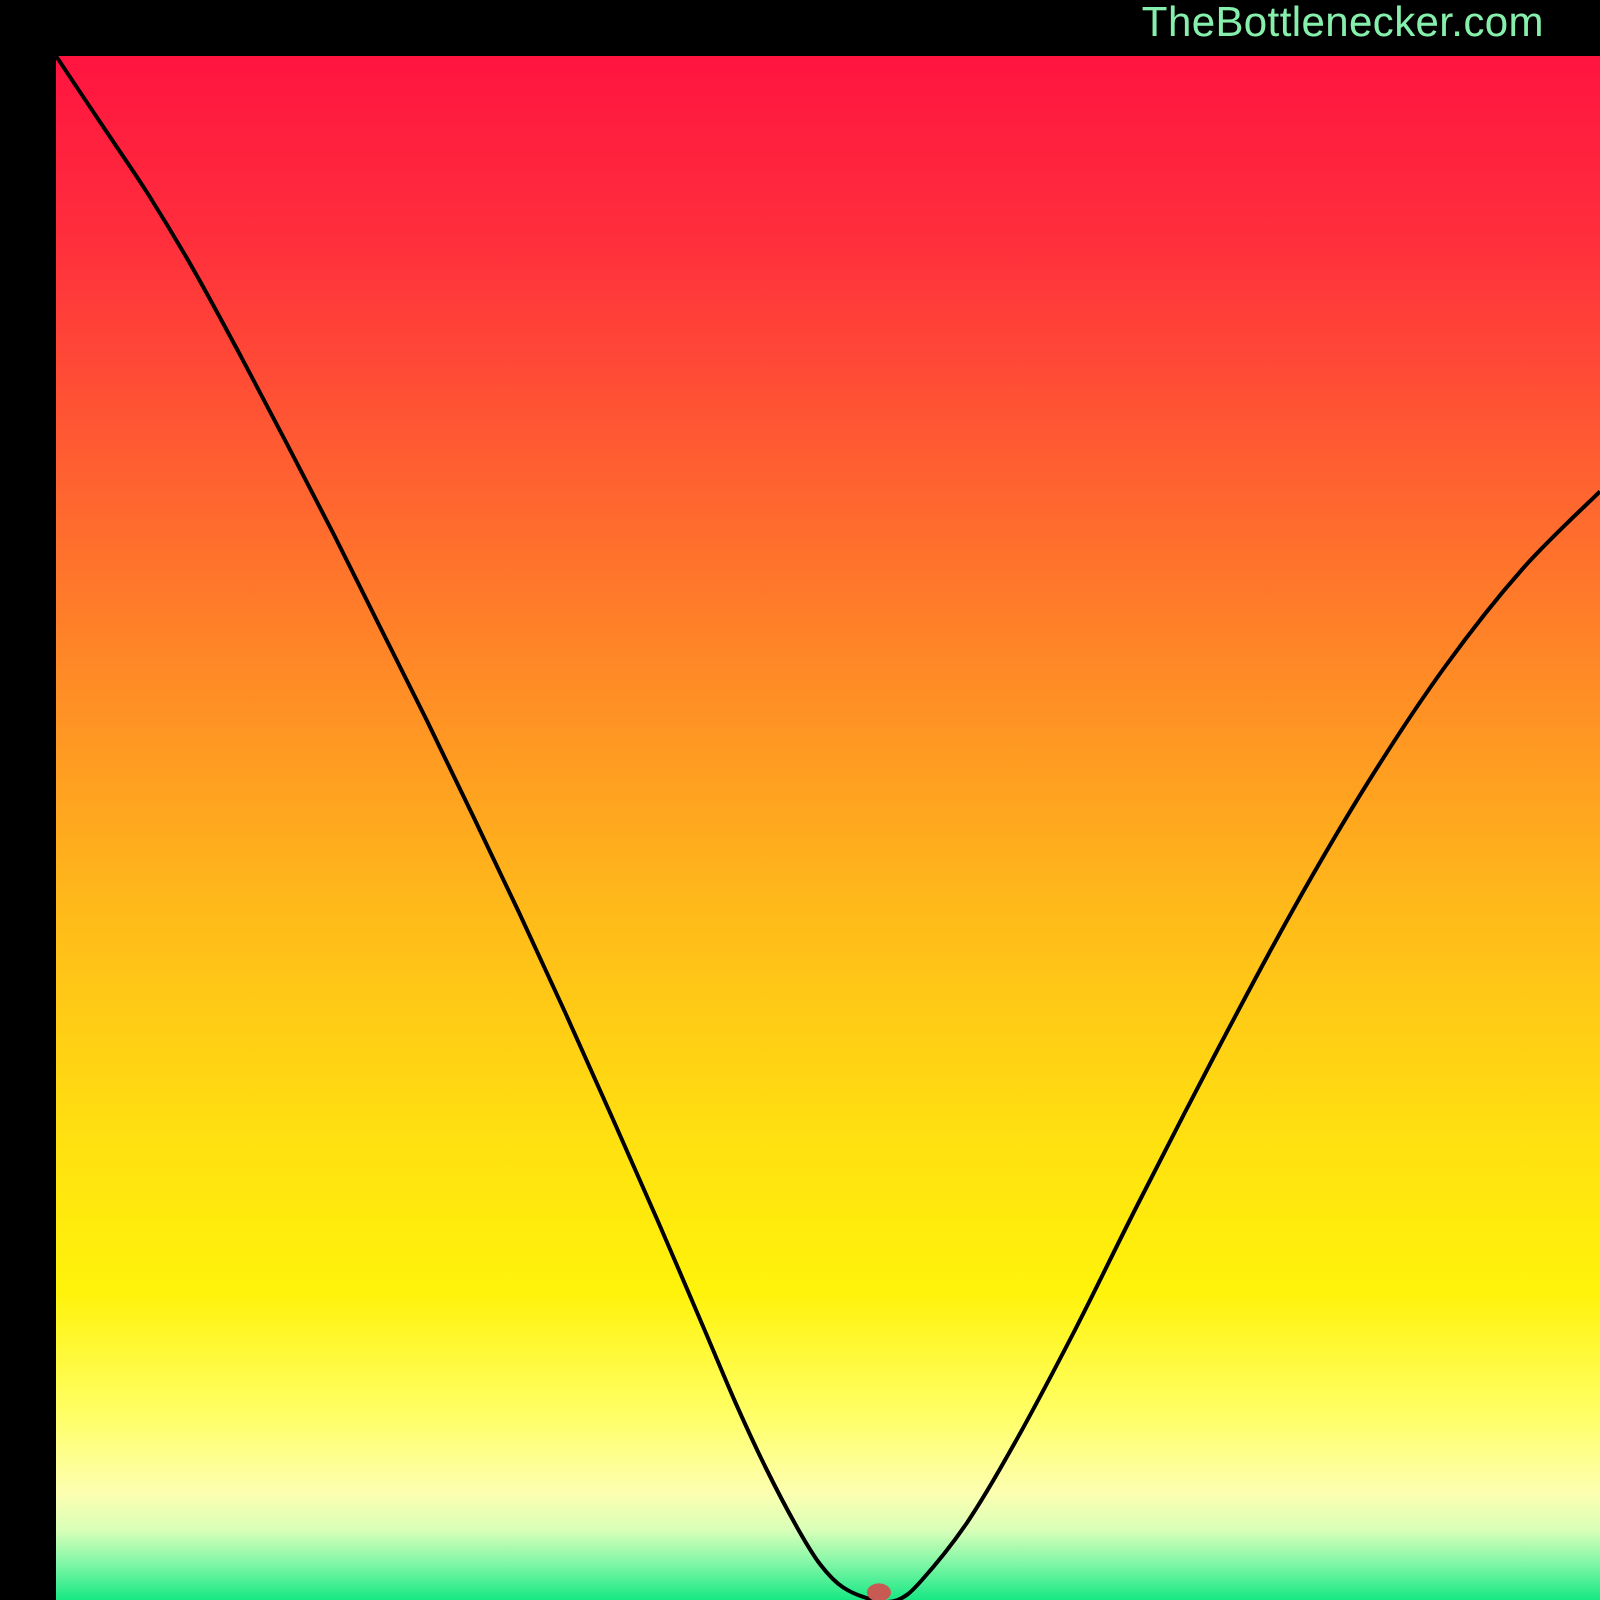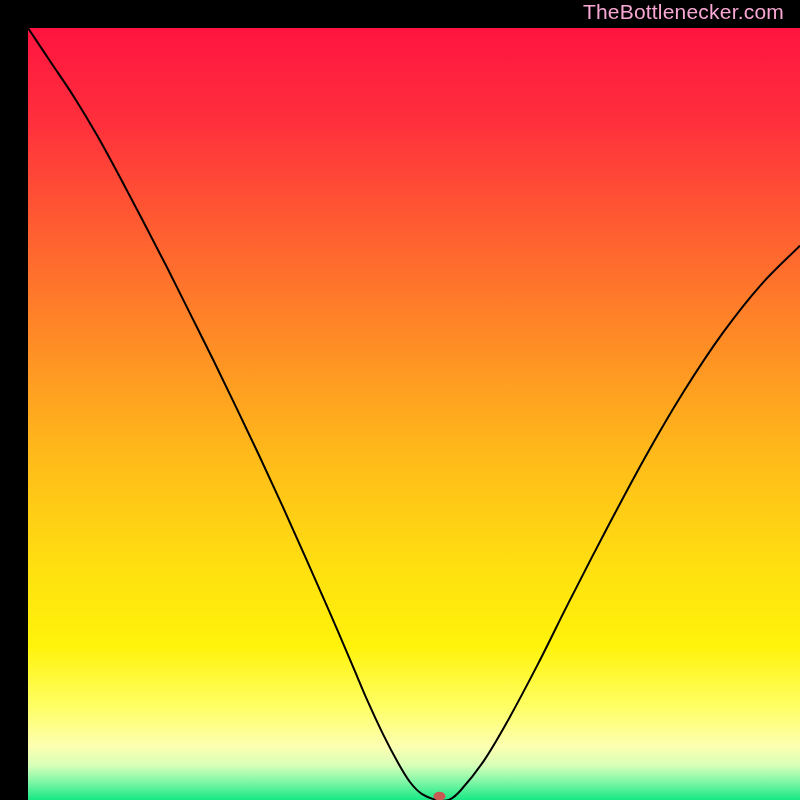--- a/index.html
+++ b/index.html
@@ -22,22 +22,22 @@
   .plot-area {
     position: absolute;
     left: 14px;
     top: 14px;
     width: 772px;
     height: 772px;
   }
   .watermark {
     position: absolute;
     top: 0px;
-    right: 16px;
-    color: #f9a8d4;
+    right: 28px;
+    color: #86efac;
     font-size: 21px;
     font-weight: 500;
     letter-spacing: 0.2px;
   }
   svg {
     display: block;
   }
 </style>
 </head>
 <body>

